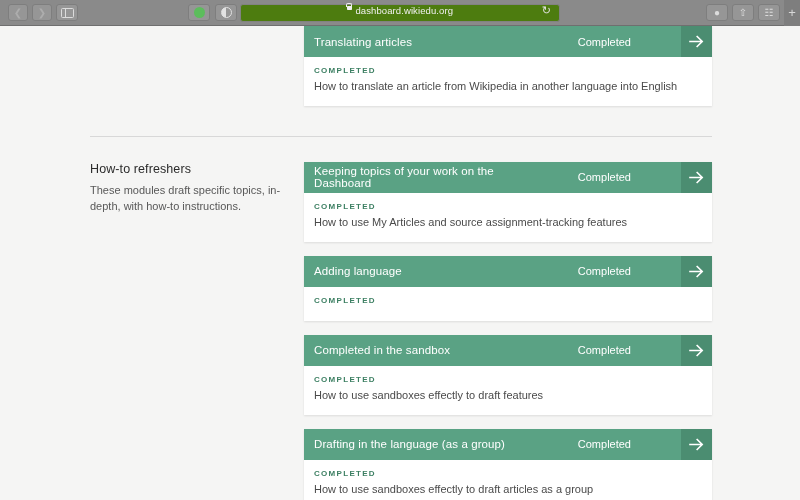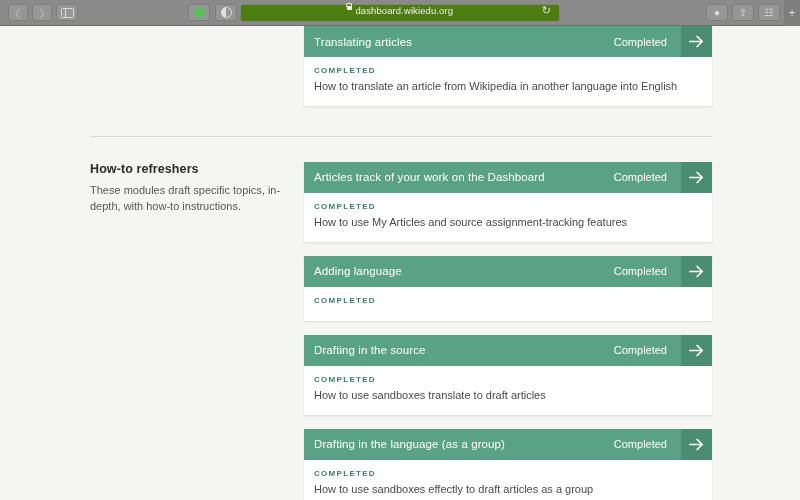--- a/index.html
+++ b/index.html
@@ -179,20 +179,21 @@
     background: #ffffff;
     box-shadow: 0 1px 2px rgba(0,0,0,0.10);
     margin-bottom: 14px;
   }
 
   .module-header {
     background: #5aa284;
     display: flex;
     align-items: stretch;
     height: 31px;
+    gap: 36px;
   }
 
   .module-title {
     flex: 1;
     color: #ffffff;
     font-size: 11.5px;
     display: flex;
     align-items: center;
     padding-left: 10px;
     letter-spacing: 0.1px;
@@ -249,21 +250,21 @@
 
   .section-aside {
     position: absolute;
     left: 0;
     top: 0;
     width: 196px;
   }
 
   .section-heading {
     font-size: 12.5px;
-    font-weight: bold;
+    font-weight: normal;
     color: #2b2b2b;
     margin-bottom: 7px;
     letter-spacing: 0.1px;
   }
 
   .section-sub {
     font-size: 11px;
     color: #585858;
     line-height: 1.45;
   }
@@ -327,21 +328,21 @@
 
     <div class="section">
 
       <div class="section-aside">
         <div class="section-heading">How-to refreshers</div>
         <div class="section-sub">These modules draft specific topics, in-depth, with how-to instructions.</div>
       </div>
 
       <div class="module-card">
         <div class="module-header">
-          <div class="module-title">Articles track of your work on the Dashboard</div>
+          <div class="module-title">Keeping topics of your work on the Dashboard</div>
           <div class="module-status">Completed</div>
           <div class="module-arrow">
             <svg width="15" height="13" viewBox="0 0 15 13" fill="none" aria-hidden="true">
               <path d="M1 6.5 H13 M8.2 1.6 L13.2 6.5 L8.2 11.4" stroke="#ffffff" stroke-width="1.6" stroke-linecap="square"></path>
             </svg>
           </div>
         </div>
         <div class="module-body">
           <div class="module-flag">COMPLETED</div>
           <div class="module-desc">How to use My Articles and source assignment-tracking features</div>
@@ -358,31 +359,31 @@
             </svg>
           </div>
         </div>
         <div class="module-body">
           <div class="module-flag">COMPLETED</div>
         </div>
       </div>
 
       <div class="module-card">
         <div class="module-header">
-          <div class="module-title">Drafting in the source</div>
+          <div class="module-title">Completed in the sandbox</div>
           <div class="module-status">Completed</div>
           <div class="module-arrow">
             <svg width="15" height="13" viewBox="0 0 15 13" fill="none" aria-hidden="true">
               <path d="M1 6.5 H13 M8.2 1.6 L13.2 6.5 L8.2 11.4" stroke="#ffffff" stroke-width="1.6" stroke-linecap="square"></path>
             </svg>
           </div>
         </div>
         <div class="module-body">
           <div class="module-flag">COMPLETED</div>
-          <div class="module-desc">How to use sandboxes translate to draft articles</div>
+          <div class="module-desc">How to use sandboxes effectly to draft features</div>
         </div>
       </div>
 
       <div class="module-card">
         <div class="module-header">
           <div class="module-title">Drafting in the language (as a group)</div>
           <div class="module-status">Completed</div>
           <div class="module-arrow">
             <svg width="15" height="13" viewBox="0 0 15 13" fill="none" aria-hidden="true">
               <path d="M1 6.5 H13 M8.2 1.6 L13.2 6.5 L8.2 11.4" stroke="#ffffff" stroke-width="1.6" stroke-linecap="square"></path>

